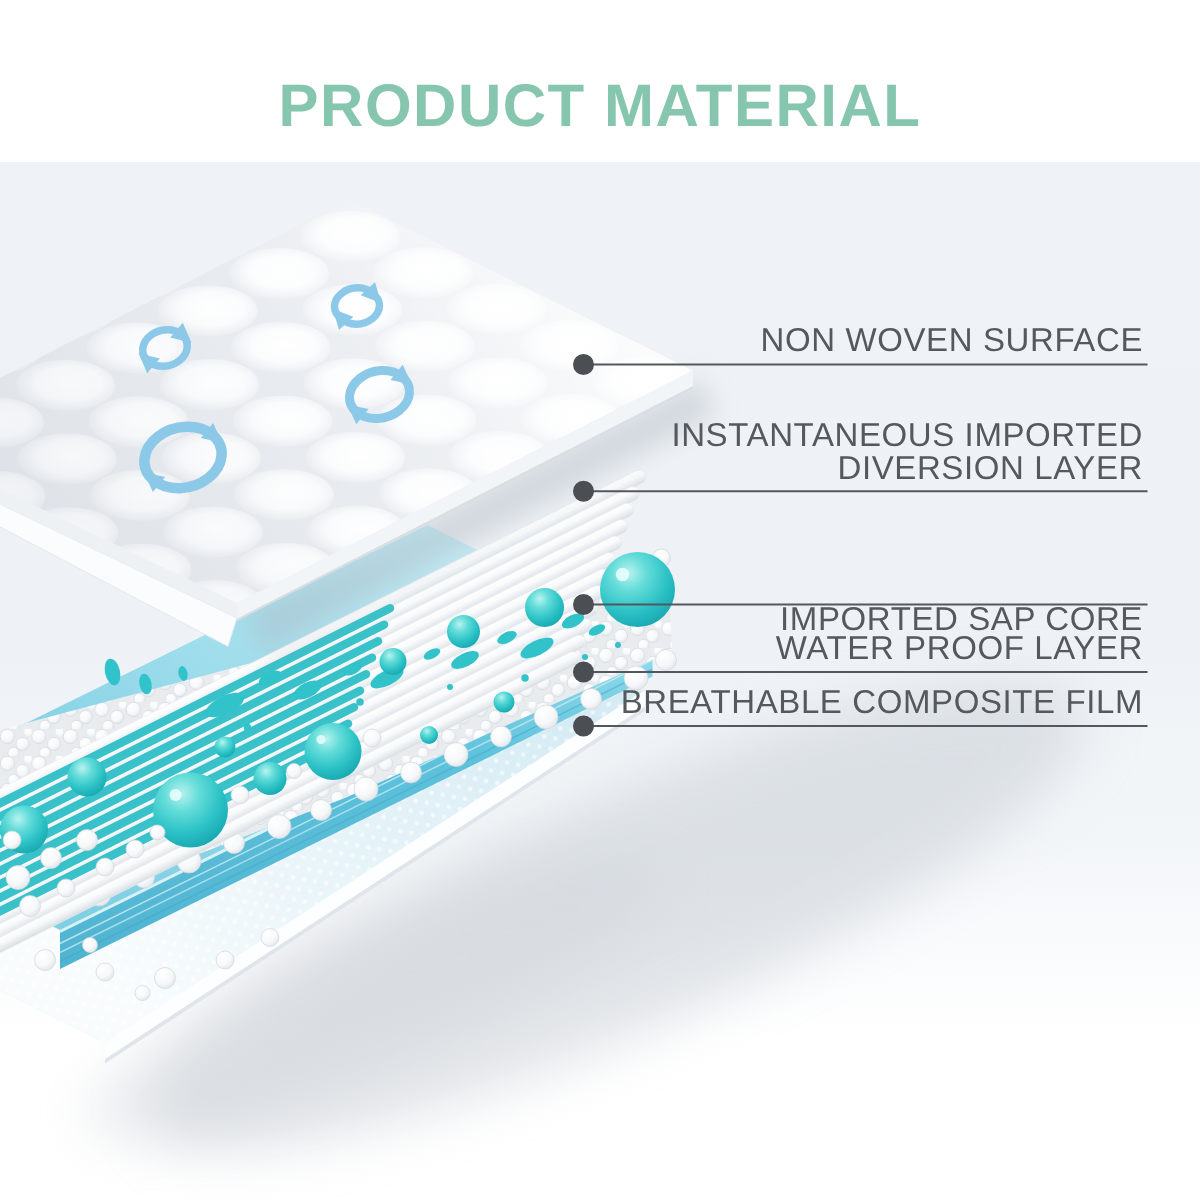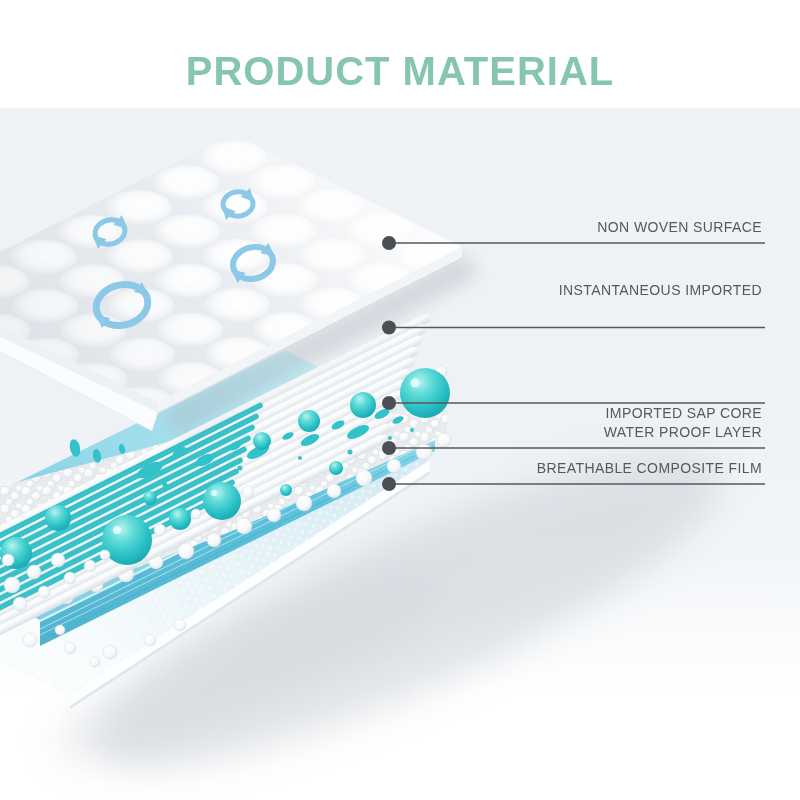--- a/index.html
+++ b/index.html
@@ -3,21 +3,21 @@
 <meta charset="utf-8">
 <style>
   html,body{margin:0;padding:0;background:#ffffff;width:800px;height:800px;overflow:hidden;
     font-family:"Liberation Sans","DejaVu Sans",sans-serif;}
   .stage{position:relative;width:800px;height:600px;}
   .panel{position:absolute;left:0;top:108px;width:800px;height:584px;
     background:linear-gradient(180deg,#eff3f7 0%,#eef2f6 55%,#f3f6f9 78%,#ffffff 100%);z-index:0;}
   .title{position:absolute;left:0;top:48px;width:800px;margin:0;text-align:center;
     font-size:40px;line-height:46px;font-weight:bold;letter-spacing:1px;color:#86c6ae;z-index:3;}
   .illu{position:absolute;left:0;top:0;z-index:1;}
-  .layer-label{position:absolute;right:38px;text-align:right;color:#55585d;font-size:14px;
+  .layer-label{position:absolute;right:38px;text-align:right;color:#55585d;font-size:22px;
     line-height:22px;letter-spacing:0.4px;white-space:nowrap;z-index:2;}
   .layer-label span{display:block;}
   .lbl-0{top:216px;} .lbl-1{top:279px;} .lbl-2{top:376px;margin-top:26px;} .lbl-3{top:421px;} .lbl-4{top:457px;}
 </style>
 </head>
 <body>
 
 <div class="stage">
   <div class="panel"></div>
 
@@ -315,20 +315,21 @@
       <circle cx="389" cy="448" r="7"></circle>
       <circle cx="389" cy="484" r="7"></circle>
     </g>
   </svg>
 
   <div class="layer-label lbl-0">
     <span>NON WOVEN SURFACE</span>
   </div>
   <div class="layer-label lbl-1">
     <span>INSTANTANEOUS IMPORTED</span>
+    <span>DIVERSION LAYER</span>
   </div>
   <div class="layer-label lbl-2">
     <span>IMPORTED SAP CORE</span>
   </div>
   <div class="layer-label lbl-3">
     <span>WATER PROOF LAYER</span>
   </div>
   <div class="layer-label lbl-4">
     <span>BREATHABLE COMPOSITE FILM</span>
   </div>

